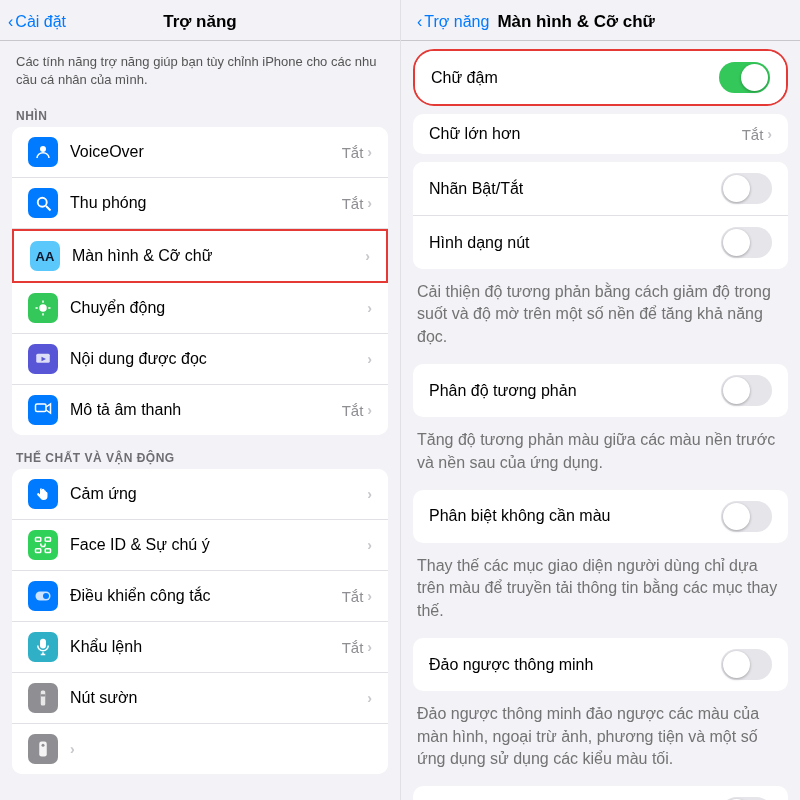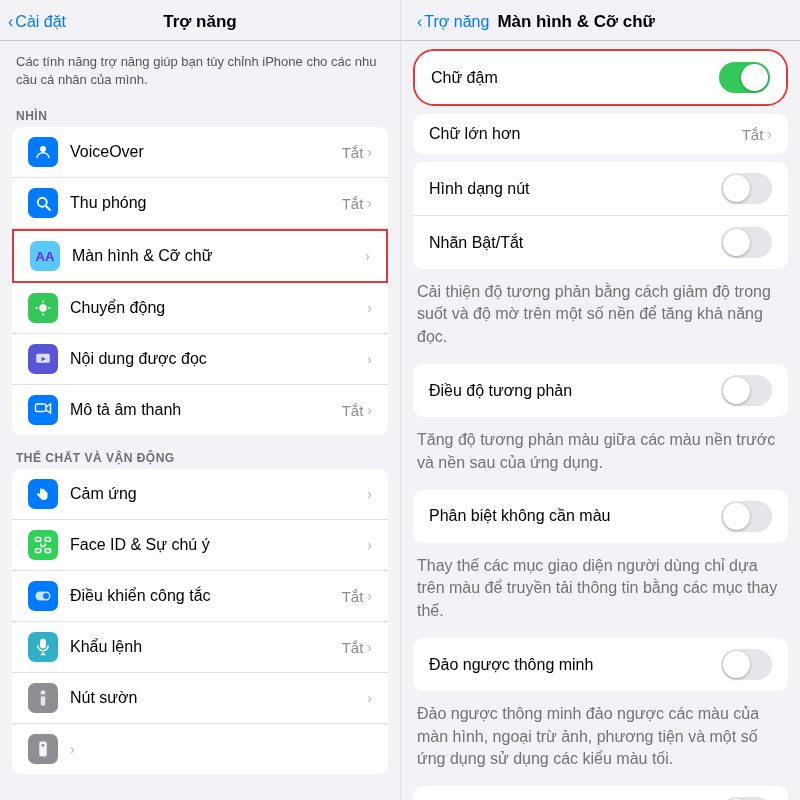--- a/index.html
+++ b/index.html
@@ -251,21 +251,21 @@
             <line x1="16" y1="16" x2="22" y2="22"></line>
           </svg>
       </div>
       <span class="row-label">Thu phóng</span>
       <span class="row-value">Tắt</span>
       <span class="chevron">›</span>
     </div>
 
     <div class="settings-row" style="border:2px solid #e53935; border-radius:0; position:relative; z-index:1;">
       <div class="row-icon" style="background:#5ac8fa;">
-        <span style="color:#6d28d9; font-weight:bold; font-size:13px;">AA</span>
+        <span style="color:#0f172a; font-weight:bold; font-size:13px;">AA</span>
       </div>
       <span class="row-label">Màn hình &amp; Cỡ chữ</span>
       <span class="chevron">›</span>
     </div>
 
     <div class="settings-row">
       <div class="row-icon icon-green">
         <svg width="18" height="18" viewBox="0 0 24 24" fill="white">
             <circle cx="12" cy="12" r="5" fill="white"></circle>
             <path d="M12 2v3M12 19v3M2 12h3M19 12h3" stroke="white" stroke-width="2"></path>
@@ -398,39 +398,39 @@
       <div class="right-row">
         <span class="right-row-label">Chữ lớn hơn</span>
         <span class="right-row-value">Tắt</span>
         <span class="chevron">›</span>
       </div>
     </div>
 
     <div class="right-settings-group">
 
       <div class="right-row">
+        <span class="right-row-label">Nhãn Bật/Tắt</span>
+        <div class="toggle toggle-off">
+          <div class="toggle-knob"></div>
+        </div>
+      </div>
+
+      <div class="right-row">
         <span class="right-row-label">Hình dạng nút</span>
         <div class="toggle toggle-off">
           <div class="toggle-knob"></div>
         </div>
       </div>
 
-      <div class="right-row">
-        <span class="right-row-label">Nhãn Bật/Tắt</span>
-        <div class="toggle toggle-off">
-          <div class="toggle-knob"></div>
-        </div>
-      </div>
-
     </div>
     <p class="description-text">Cải thiện độ tương phản bằng cách giảm độ trong suốt và độ mờ trên một số nền để tăng khả năng đọc.</p>
 
     <div class="right-settings-group">
       <div class="right-row" style="border-bottom:none;">
-        <span class="right-row-label">Điều độ tương phản</span>
+        <span class="right-row-label">Phân độ tương phản</span>
         <div class="toggle toggle-off">
           <div class="toggle-knob"></div>
         </div>
       </div>
     </div>
     <p class="description-text">Tăng độ tương phản màu giữa các màu nền trước và nền sau của ứng dụng.</p>
 
     <div class="right-settings-group">
       <div class="right-row" style="border-bottom:none;">
         <span class="right-row-label">Phân biệt không cần màu</span>

